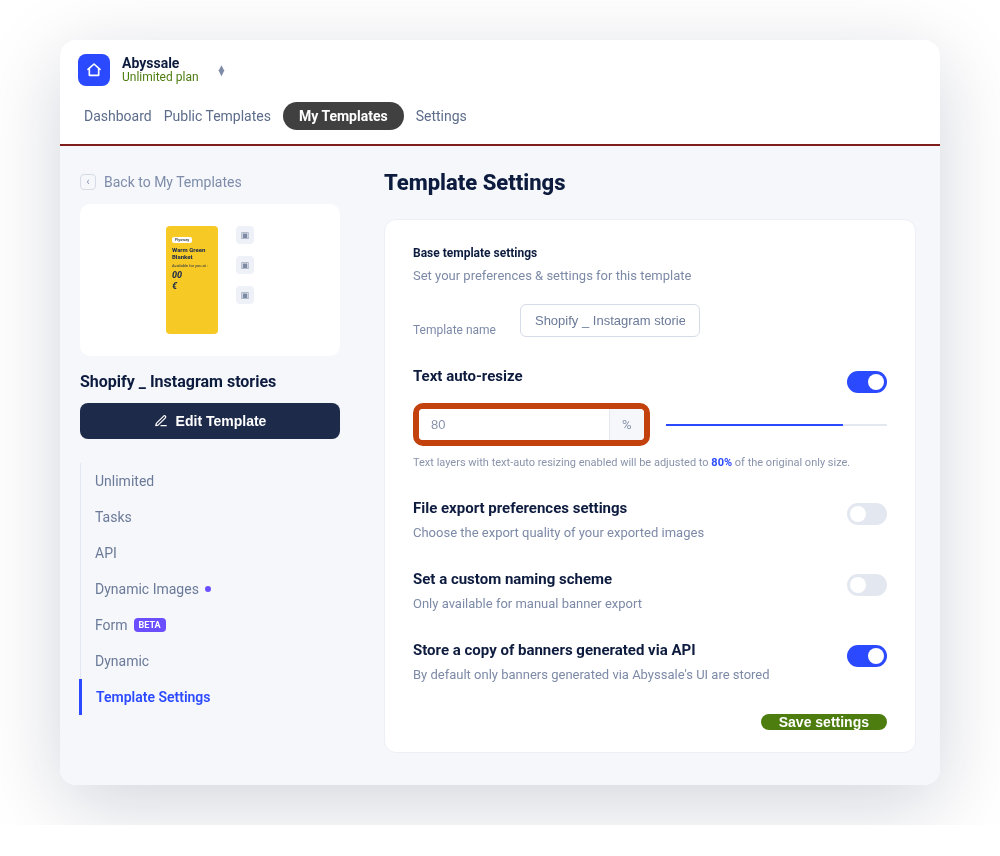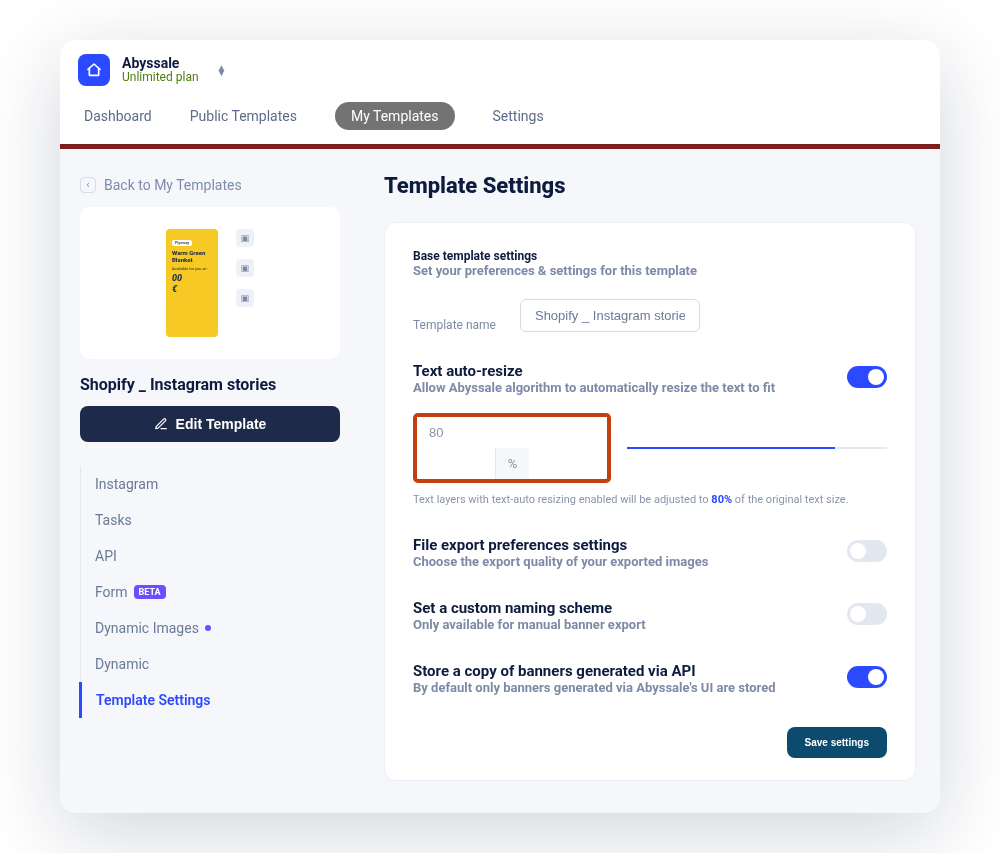--- a/index.html
+++ b/index.html
@@ -9,23 +9,23 @@
     
     .topbar { display: flex; align-items: center; padding: 14px 18px 10px; gap: 12px; }
     .home-icon { width: 32px; height: 32px; border-radius: 8px; background: #2b49ff; display: flex; align-items: center; justify-content: center; }
     .home-icon svg { color: #fff; }
     .brandbox { display: flex; flex-direction: column; line-height: 1.15; justify-content: center; }
     .brand-name { font-weight: 700; font-size: 14px; color: #0d1b3e; }
     .brand-plan { font-size: 12px; color: #4d7c0f; }
     .sortsel { margin-left: 6px; color: #7c8aa5; display: flex; flex-direction: column; line-height: 0.55; font-size: 10px; }
 
     
-    .tabs { display: flex; align-items: center; gap: 38px; padding: 6px 24px 14px; border-bottom: 5px solid #7f1d1d; }
+    .tabs { display: flex; align-items: center; gap: 12px; padding: 6px 24px 14px; border-bottom: 2px solid #7f1d1d; }
     .tab { font-size: 14px; color: #5c6c8a; cursor: pointer; padding: 6px 0; }
-    .tab.active { background: #737373; color: #fff; padding: 6px 16px; border-radius: 999px; font-weight: 400; }
+    .tab.active { background: #404040; color: #fff; padding: 6px 16px; border-radius: 999px; font-weight: 700; }
 
     
     .main { display: flex; background: #f5f7fb; min-height: 620px; }
 
     
     .sidebar { width: 300px; padding: 24px 20px 32px; }
     .backlink { display: inline-flex; align-items: center; gap: 8px; color: #7e8caa; font-size: 14px; cursor: pointer; margin-bottom: 14px; }
     .backlink .chev { width: 16px; height: 16px; border: 1px solid #d6dbe6; border-radius: 4px; display: inline-flex; align-items: center; justify-content: center; font-size: 10px; color: #7e8caa; }
     .preview-card { background: #fff; border-radius: 10px; padding: 22px 30px; display: flex; justify-content: center; gap: 18px; margin-bottom: 16px; }
     .phone { width: 52px; height: 108px; background: #f6c924; border-radius: 4px; padding: 10px 6px 4px; font-size: 6px; line-height: 1.15; color: #1b2a4d; font-weight: 800; position: relative; }
@@ -40,45 +40,45 @@
     .menu-item { padding: 10px 14px; font-size: 14px; color: #6b7a98; cursor: pointer; display: flex; align-items: center; gap: 6px; }
     .menu-item.active { border-left: 3px solid #2b49ff; margin-left: -2px; color: #2b49ff; font-weight: 600; }
     .dot { width: 6px; height: 6px; border-radius: 50%; background: #6b4eff; }
     .badge { background: #6b4eff; color: #fff; font-size: 9px; padding: 2px 5px; border-radius: 4px; font-weight: 700; }
 
     
     .content { flex: 1; padding: 24px 24px 32px; }
     .page-title { font-size: 22px; font-weight: 800; color: #0d1b3e; margin-bottom: 24px; }
     .panel { background: #fff; border: 1px solid #eceff5; border-radius: 12px; padding: 26px 28px 22px; }
     .sec-title { font-size: 12px; font-weight: 700; color: #0d1b3e; }
-    .sec-desc { font-size: 13px; color: #7d8aa7; margin-top: 0; font-weight: bold; }
+    .sec-desc { font-size: 13px; color: #7d8aa7; margin-top: 8px; }
     .namefield-row { display: flex; align-items: center; gap: 24px; margin-top: 20px; }
     .field-label { font-size: 12px; color: #7d8aa7; margin-top: 20px; }
     .name-input { border: 1px solid #d6dbe6; border-radius: 6px; padding: 8px 14px; font-size: 13px; color: #6b7a98; width: 180px; }
 
     .setting { margin-top: 30px; position: relative; }
     .setting .sec-title { font-size: 15px; }
     .toggle { position: absolute; right: 0; top: 4px; width: 40px; height: 22px; border-radius: 999px; cursor: pointer; }
     .toggle.on { background: #2b49ff; }
     .toggle.off { background: #e3e7f0; }
     .knob { width: 16px; height: 16px; background: #fff; border-radius: 50%; position: absolute; top: 3px; }
     .toggle.on .knob { right: 3px; }
     .toggle.off .knob { left: 3px; }
 
     .resize-row { display: flex; align-items: center; gap: 16px; margin-top: 18px; }
-    .pct-wrap { display: flex; align-items: center; border: 4px solid #c2410c; border-radius: 5px; overflow: hidden; flex-direction: column; }
+    .pct-wrap { display: flex; align-items: center; border: 6px solid #c2410c; border-radius: 10px; overflow: hidden; }
     .pct-input { border: none; padding: 8px 12px; font-size: 13px; color: #8993ab; width: 190px; outline: none; }
     .pct-suffix { background: #f5f7fb; padding: 8px 12px; font-size: 13px; color: #8993ab; border-left: 1px solid #e3e7f0; }
     .slider { flex: 1; height: 2px; background: #e3e7f0; position: relative; }
     .slider-fill { position: absolute; left: 0; top: 0; height: 2px; background: #2b49ff; }
     .resize-note { font-size: 11px; color: #8993ab; margin-top: 10px; }
     .resize-note strong { color: #2b49ff; font-weight: 700; }
 
     .panel-footer { display: flex; justify-content: flex-end; margin-top: 32px; }
-    .save-btn { background: #0c4a6e; color: #fff; border: none; border-radius: 8px; padding: 10px 18px; font-size: 10px; font-weight: 600; cursor: pointer; }
+    .save-btn { background: #4d7c0f; color: #fff; border: none; border-radius: 8px; padding: 0 18px; font-size: 14px; font-weight: 600; cursor: pointer; }
   </style>
 </head>
 <body>
 
 <div class="window">
 
   <div class="topbar">
     <div class="home-icon">
       <svg width="16" height="16" viewBox="0 0 24 24" fill="none" stroke="currentColor" stroke-width="2.5" stroke-linecap="round" stroke-linejoin="round">
           <path d="M3 11l9-8 9 8"></path>
@@ -128,30 +128,30 @@
 
       <button class="edit-btn">
         <svg width="14" height="14" viewBox="0 0 24 24" fill="none" stroke="currentColor" stroke-width="2" stroke-linecap="round" stroke-linejoin="round">
             <path d="M12 20h9"></path>
             <path d="M16.5 3.5a2.121 2.121 0 0 1 3 3L7 19l-4 1 1-4 12.5-12.5z"></path>
           </svg>
         <span>Edit Template</span>
       </button>
 
       <nav class="menu">
-        <div class="menu-item">Instagram</div>
+        <div class="menu-item">Unlimited</div>
         <div class="menu-item">Tasks</div>
         <div class="menu-item">API</div>
         <div class="menu-item">
+          <span>Dynamic Images</span>
+          <span class="dot"></span>
+        </div>
+        <div class="menu-item">
           <span>Form</span>
           <span class="badge">BETA</span>
-        </div>
-        <div class="menu-item">
-          <span>Dynamic Images</span>
-          <span class="dot"></span>
         </div>
         <div class="menu-item">Dynamic</div>
         <div class="menu-item active">Template Settings</div>
       </nav>
     </aside>
 
     <section class="content">
       <h1 class="page-title">Template Settings</h1>
 
       <div class="panel">
@@ -160,36 +160,35 @@
           <div class="sec-title">Base template settings</div>
           <div class="sec-desc">Set your preferences &amp; settings for this template</div>
           <div class="namefield-row">
             <span class="field-label">Template name</span>
             <input class="name-input" value="Shopify _ Instagram stories" style="">
           </div>
         </div>
 
         <div class="setting">
           <div class="sec-title">Text auto-resize</div>
-          <div class="sec-desc">Allow Abyssale algorithm to automatically resize the text to fit</div>
           <div class="toggle on">
               <div class="knob"></div>
             </div>
 
           <div class="resize-row">
             <div class="pct-wrap">
               <input class="pct-input" value="80" style="">
               <span class="pct-suffix">%</span>
             </div>
             <div class="slider">
               <div class="slider-fill" style="width:80%"></div>
             </div>
           </div>
           <div class="resize-note">
-            <span>Text layers with text-auto resizing enabled will be adjusted to </span><strong>80%</strong><span> of the original text size.</span>
+            <span>Text layers with text-auto resizing enabled will be adjusted to </span><strong>80%</strong><span> of the original only size.</span>
           </div>
         </div>
 
         <div class="setting">
           <div class="sec-title">File export preferences settings</div>
           <div class="sec-desc">Choose the export quality of your exported images</div>
           <div class="toggle off">
               <div class="knob"></div>
             </div>
         </div>

